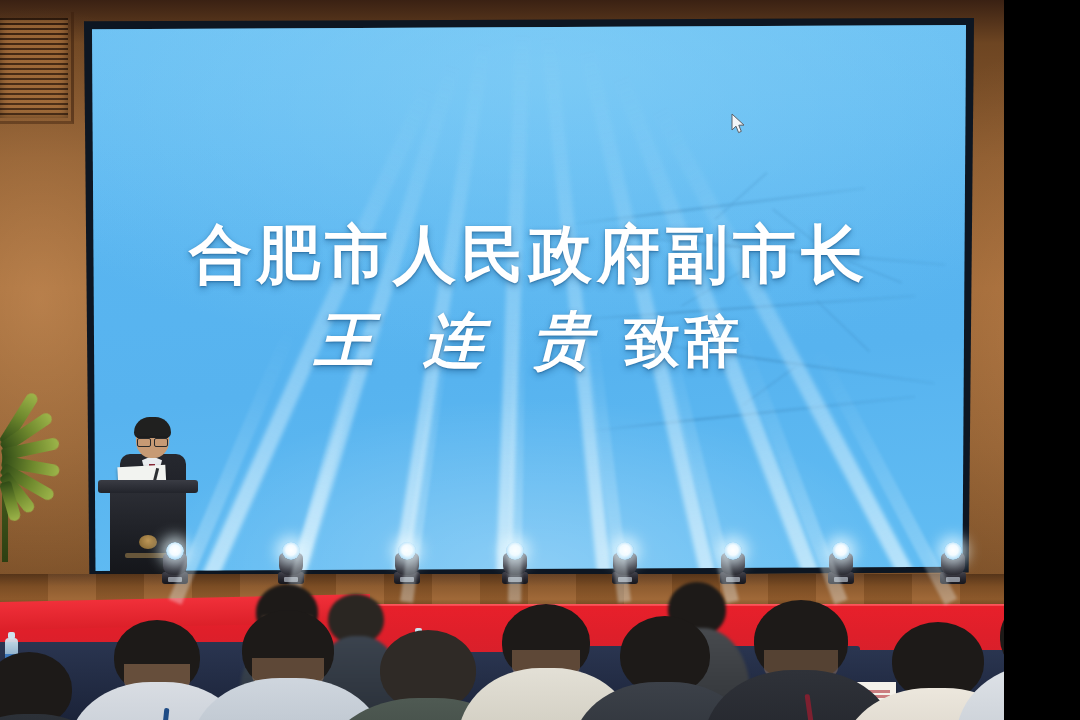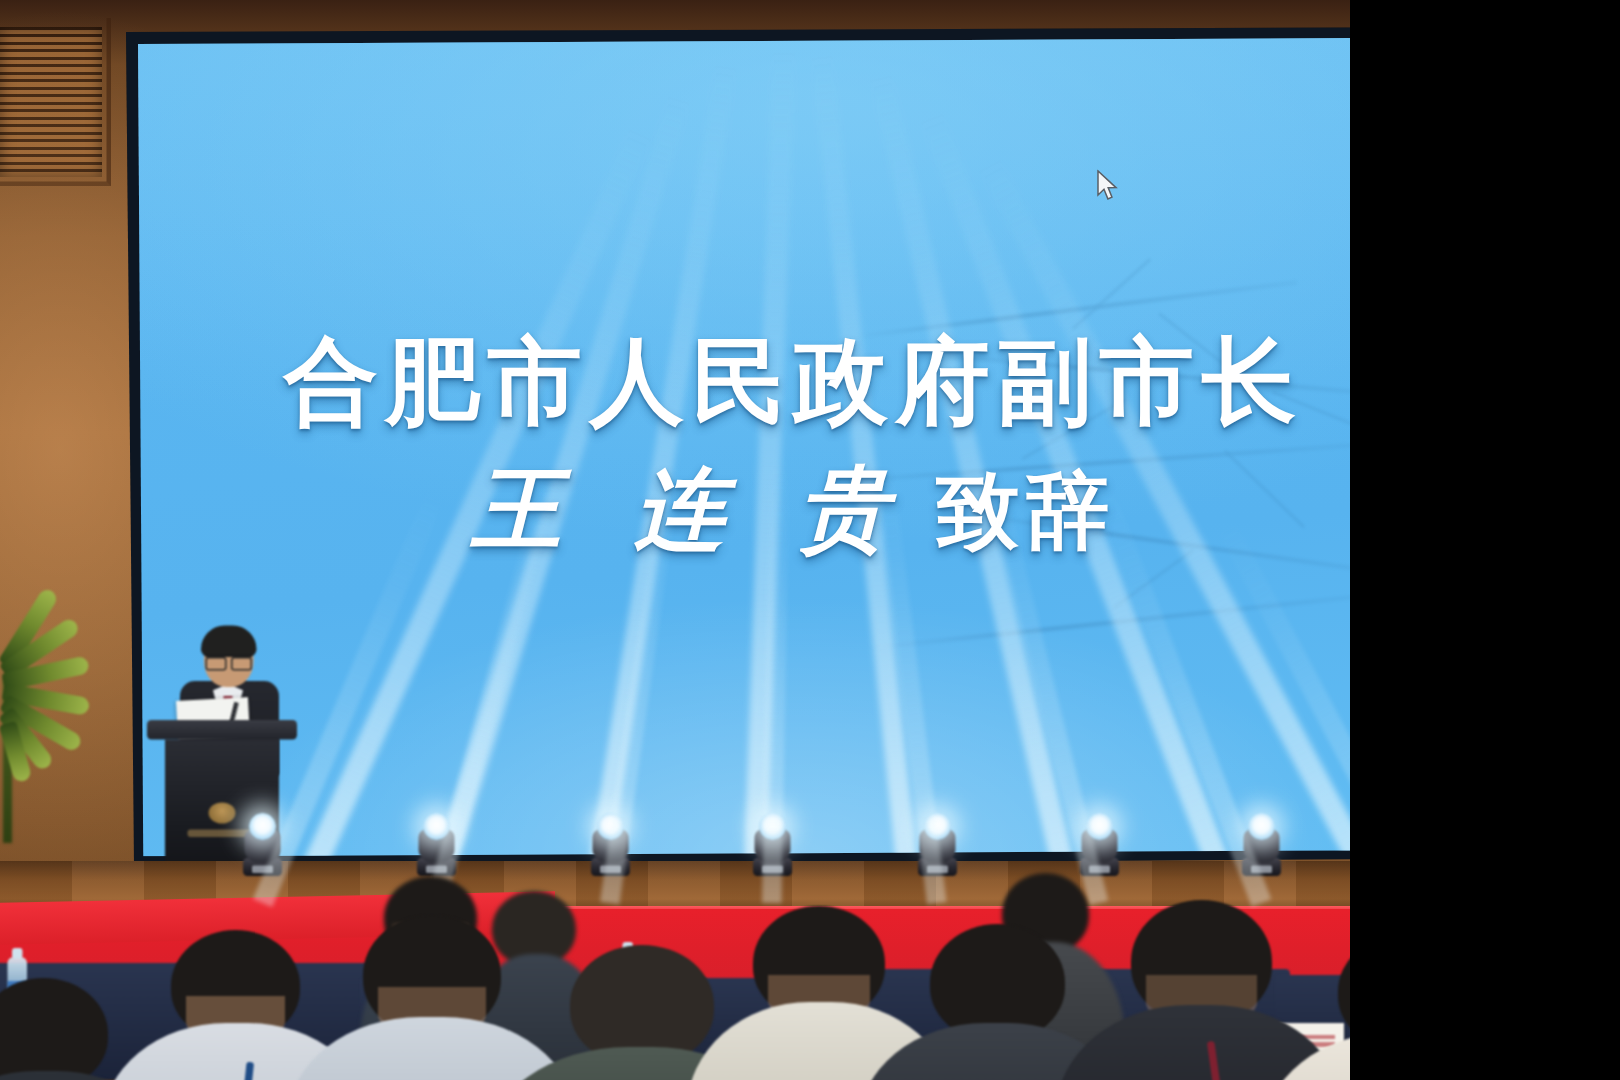--- a/index.html
+++ b/index.html
@@ -1,19 +1,19 @@
 <!DOCTYPE html>
 <html><head>
 <meta charset="utf-8">
 <style>
   * { margin:0; padding:0; box-sizing:border-box; }
   html,body { width:1080px; height:720px; overflow:hidden; background:#000; }
   body { font-family:"Liberation Sans", sans-serif; }
 
-  #scene { position:relative; width:900px; height:720px; overflow:hidden; }
+  #scene { position:relative; width:1004px; height:720px; overflow:hidden; }
 
   
   .wall {
     position:absolute; inset:0;
     background:
       linear-gradient(180deg, #3a2113 0%, #6d4522 6%, #8a5a2e 22%, #9a6534 40%, #8d5d30 62%, #7a4f28 84%, #5d3b1e 100%);
   }
   .wall-sheen {
     position:absolute; left:0; top:0; width:100%; height:100%;
     background:

